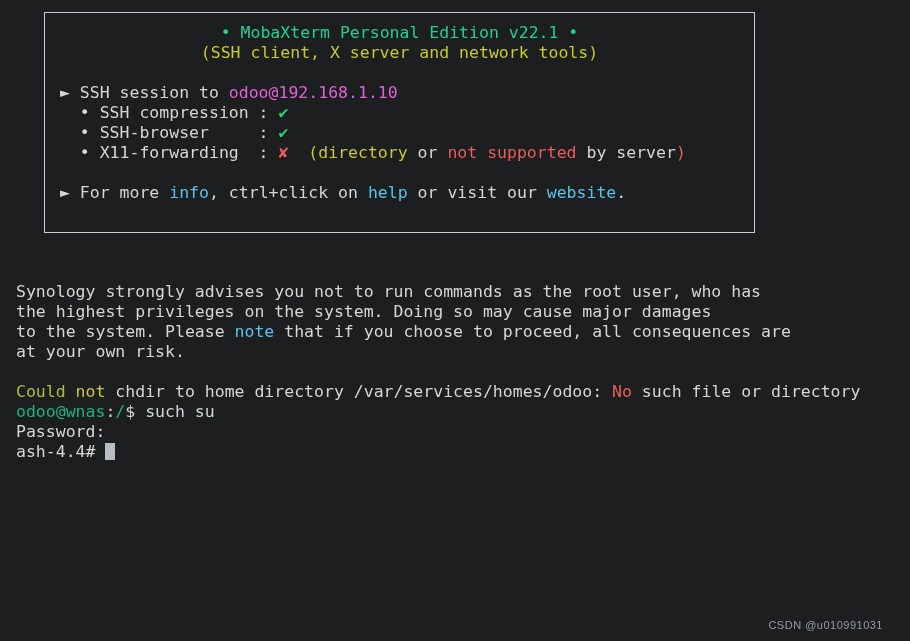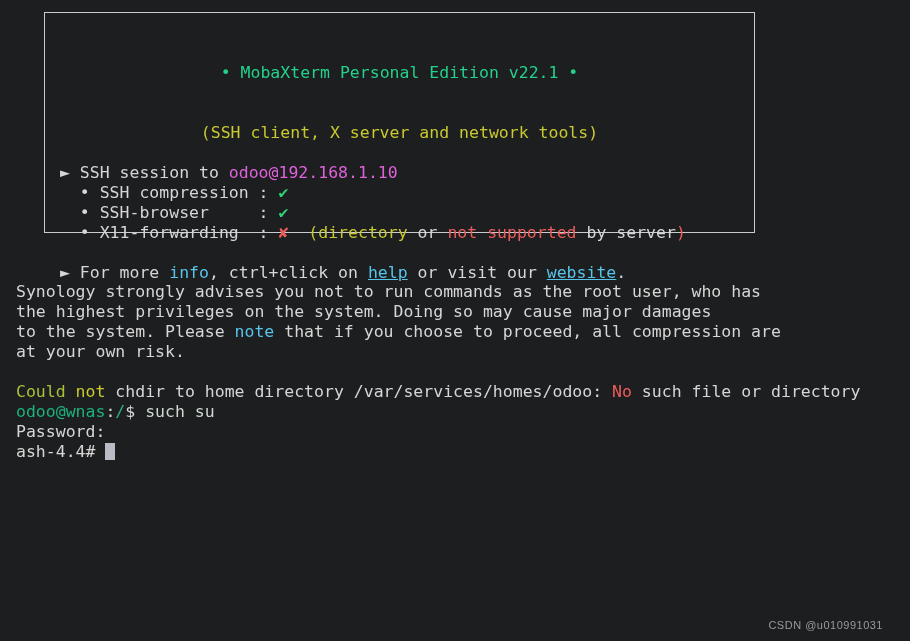--- a/index.html
+++ b/index.html
@@ -32,34 +32,34 @@
   }
   .line{white-space:pre;height:20px;}
   .banner-box{
     position:absolute;left:44px;top:12px;
     width:711px;height:221px;
     border:1px solid var(--box_border);
     box-sizing:border-box;
     padding-top:10px;
   }
   .banner-box .line{padding-left:5px;}
-  .banner-box .line.center{text-align:center;padding-left:0;margin-top:40px;}
+  .banner-box .line.center{text-align:center;padding-left:0;}
   .terminal-main{position:absolute;left:16px;top:282px;}
   .green{color:var(--green);}
   .yellow{color:var(--yellow);}
   .magenta{color:var(--magenta);}
   .red{color:var(--red);}
   .cyan{color:var(--cyan);}
   .olive{color:var(--olive_green);}
   .prompt-green{color:var(--prompt_green);}
   .teal{color:var(--teal);}
   .cmd{color:var(--cmd);}
   .check{color:var(--check_green);font-weight:bold;}
   .cross{color:var(--red);font-weight:bold;}
-  .link{text-decoration:underline;cursor:pointer;text-align:right;}
+  .link{cursor:pointer;text-align:right;}
   .cursor-block{
     display:inline-block;width:9.5px;height:17px;
     background:var(--cursor);vertical-align:-3px;
   }
   .watermark{
     position:absolute;right:27px;bottom:6px;
     font-family:"Liberation Sans","DejaVu Sans",sans-serif;
     font-size:11px;line-height:20px;
     color:var(--watermark);letter-spacing:.5px;
   }
@@ -77,21 +77,21 @@
     <div class="line"><span>   • SSH compression : </span><span class="check">✔</span></div>
     <div class="line"><span>   • SSH-browser     : </span><span class="check">✔</span></div>
     <div class="line"><span>   • X11-forwarding  : </span><span class="cross">✘</span><span>  </span><span class="yellow">(directory</span><span> or </span><span class="red">not supported</span><span> by server</span><span class="red">)</span></div>
     <div class="line"></div>
     <div class="line"><span> ► For more </span><span class="cyan">info</span><span>, ctrl+click on </span><span class="cyan link">help</span><span> or visit our </span><span class="cyan link">website</span><span>.</span></div>
   </div>
 
   <div class="terminal-main">
     <div class="line">Synology strongly advises you not to run commands as the root user, who has</div>
     <div class="line">the highest privileges on the system. Doing so may cause major damages</div>
-    <div class="line"><span>to the system. Please </span><span class="cyan">note</span><span> that if you choose to proceed, all compression are</span></div>
+    <div class="line"><span>to the system. Please </span><span class="cyan">note</span><span> that if you choose to proceed, all consequences are</span></div>
     <div class="line">at your own risk.</div>
     <div class="line"></div>
     <div class="line"><span class="olive">Could </span><span class="yellow">not</span><span> chdir to home directory /var/services/homes/odoo: </span><span class="red">No</span><span> such file or directory</span></div>
     <div class="line"><span class="prompt-green">odoo@wnas</span><span>:</span><span class="teal">/</span><span>$ </span><span class="cmd">such su</span></div>
     <div class="line">Password:</div>
     <div class="line"><span>ash-4.4# </span><span class="cursor-block"></span></div>
   </div>
 
   <div class="watermark">CSDN @u010991031</div>
 

